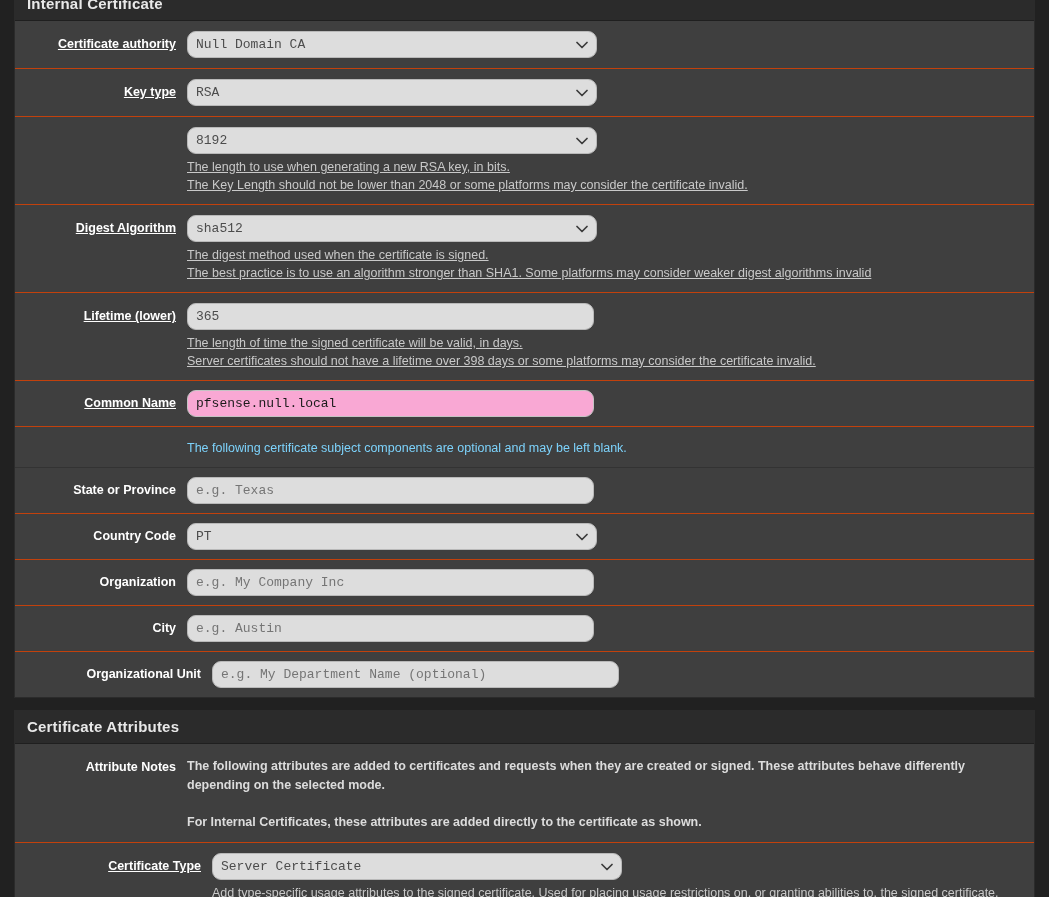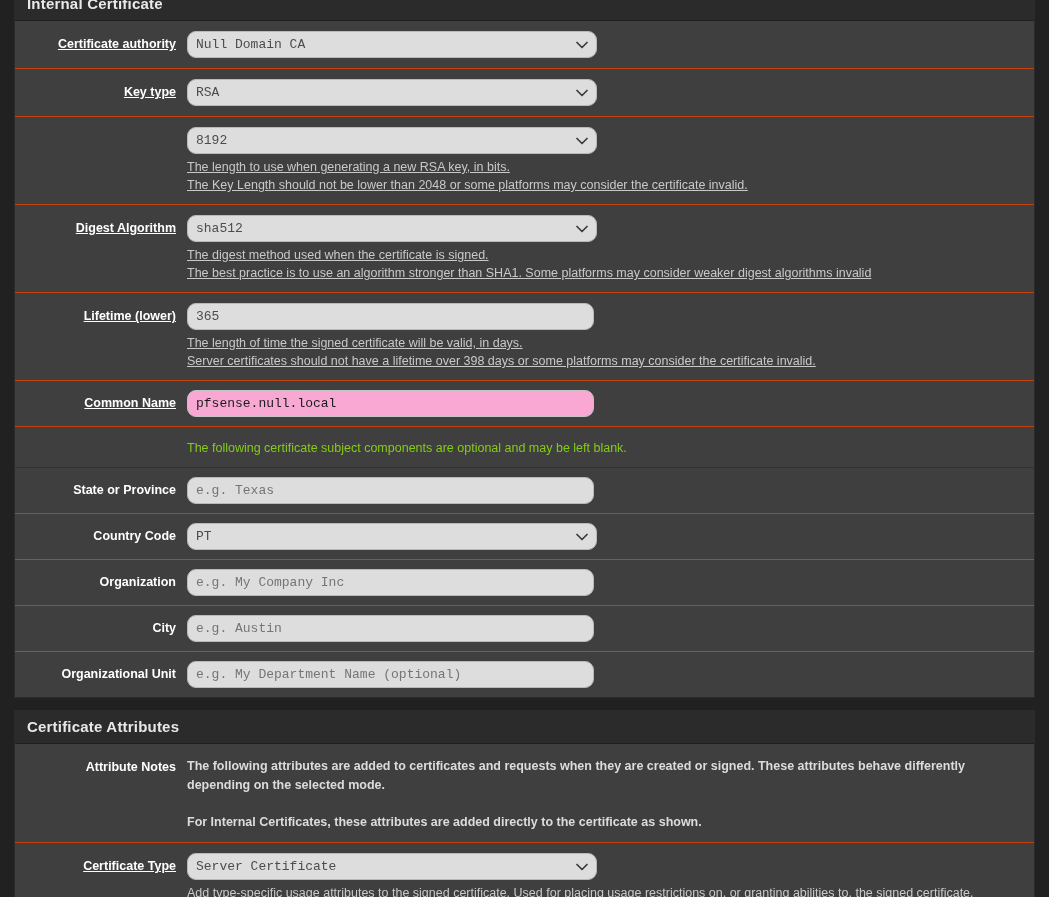--- a/index.html
+++ b/index.html
@@ -35,21 +35,21 @@
   .panel-body { padding: 0; }
 
   
   .frow {
     display: flex;
     align-items: flex-start;
     border-bottom: 1px solid #c2410c;
     padding: 10px 0 10px 0;
     min-height: 45px;
   }
-  .frow:last-child { border-bottom: none; }
+  .frow:last-child { border-bottom: none; margin-left: 25px; }
   .frow.tight { padding: 9px 0 9px 0; }
 
   .flabel {
     width: 172px;
     flex: 0 0 172px;
     text-align: right;
     padding: 6px 11px 0 8px;
     font-size: 12.5px;
     font-weight: bold;
     color: #ffffff;
@@ -120,21 +120,21 @@
   .notes p { margin: 0 0 18px 0; }
   .notes p:last-child { margin-bottom: 0; }
 
   .plain-row {
     display: flex;
     border-bottom: 1px solid #333333;
     padding: 10px 0;
   }
   .plain-row .spacer { width: 172px; flex: 0 0 172px; }
   .plain-row .txt {
-    color: #84cc16; font-size: 12.5px; line-height: 18px; padding-top: 2px;
+    color: #7dd3fc; font-size: 12.5px; line-height: 18px; padding-top: 2px;
   }
 
   .gap { height: 12px; }
 
   
   .panel-top { margin-top: -13px; }
 </style>
 </head>
 <body>
 

